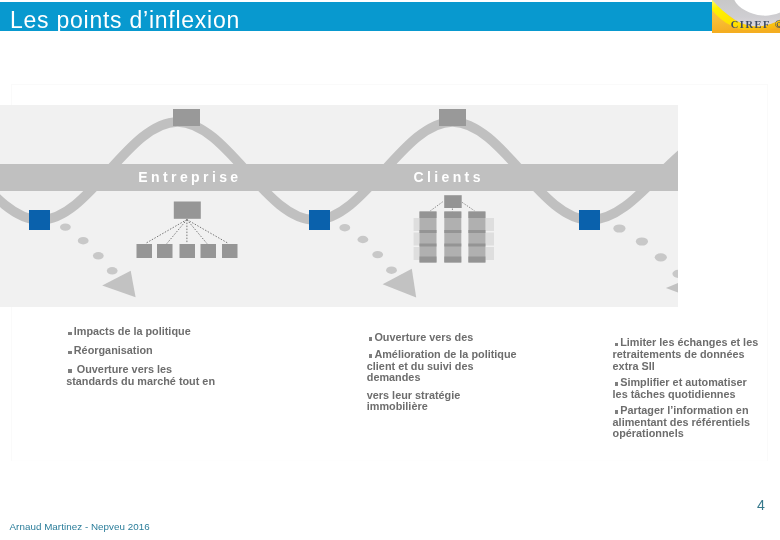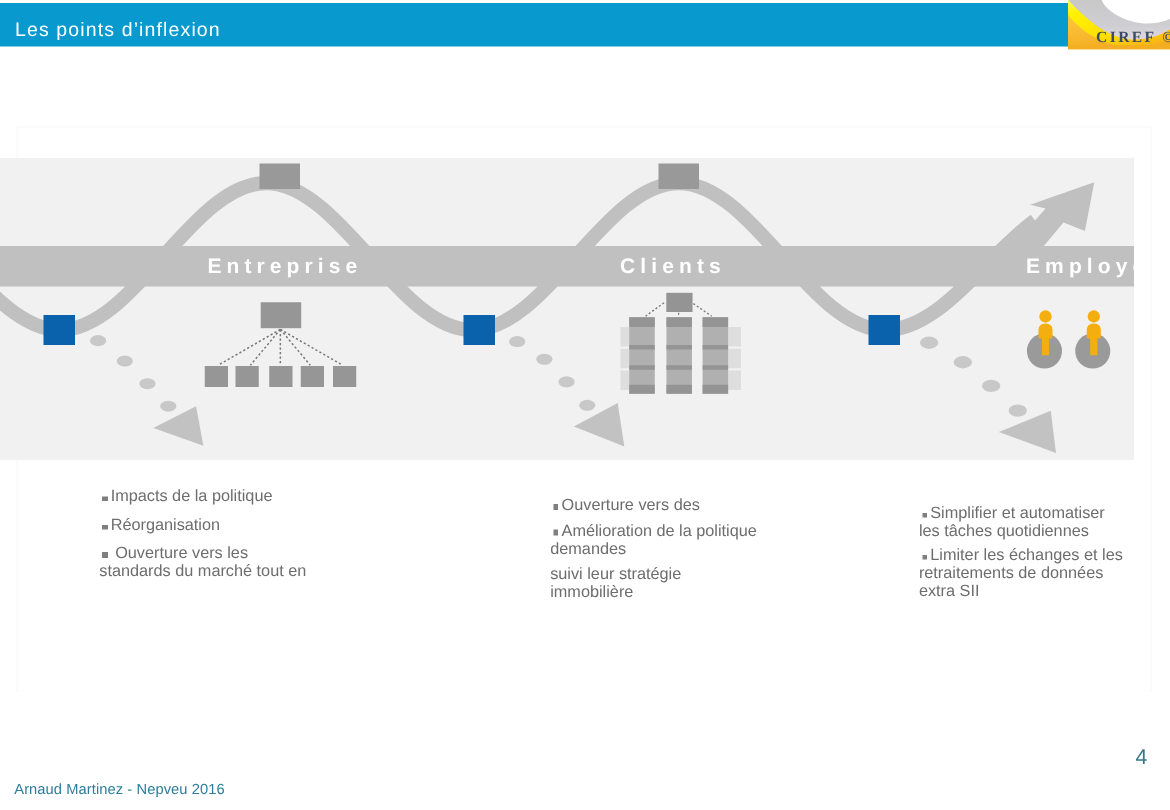--- a/index.html
+++ b/index.html
@@ -2,35 +2,35 @@
 <html><head>
 <meta charset="utf-8">
 <style>
   html,body{margin:0;padding:0;}
   body{width:780px;height:540px;background:#ffffff;
        font-family:"Liberation Sans",sans-serif;overflow:hidden;position:relative;}
   .slide{position:absolute;left:0;top:0;width:780px;height:540px;background:#fff;overflow:hidden;}
 
   
   .header{position:absolute;left:0;top:2px;width:780px;height:29px;background:#0899cf;}
-  .header-title{position:absolute;left:10px;top:9.5px;font-size:13px;color:#ffffff;
+  .header-title{position:absolute;left:10px;top:9.5px;font-size:23px;color:#ffffff;
                 letter-spacing:0.75px;font-weight:400;white-space:nowrap;line-height:16px;}
   .logo{position:absolute;left:712px;top:0px;width:91px;height:39px;overflow:hidden;}
 
   
   .content-box{position:absolute;left:11px;top:84px;width:757px;height:377px;
                border:1px solid #fafafa;background:transparent;box-sizing:border-box;}
 
   
-  .diagram{position:absolute;left:0px;top:105px;width:756px;height:202px;overflow:hidden;text-decoration:underline;}
+  .diagram{position:absolute;left:0px;top:105px;width:678px;height:202px;overflow:hidden;text-decoration:underline;}
 
   
   .bullets{position:absolute;font-size:10.85px;color:#6d6d6d;line-height:12.1px;}
   .bullets p{margin:0 0 6.6px 0;}
-  .bullets .bl{display:block;white-space:pre;}
+  .bullets .bl{display:block;white-space:pre;font-weight:bold;}
   .bullets .sq{display:inline-block;width:3.4px;height:3.4px;background:#7f7f7f;
                vertical-align:3.6px;margin-left:2.1px;margin-right:2.1px;
                font-size:0;line-height:0;}
   .col1{left:66.2px;top:325.3px;width:160px;line-height:12.2px;}
   .col1 p{margin-bottom:6.6px;}
   .col2{left:337.8px;top:331.8px;width:155px;line-height:11.7px;margin-left:29px;}
   .col2 p{margin-bottom:5.5px;}
   .col3{left:612.6px;top:337.1px;width:160px;line-height:11.7px;}
   .col3 p{margin-bottom:4.6px;}
 
@@ -240,36 +240,42 @@
         <span class="bl"><span class="sq">▪</span><span> Ouverture vers les</span></span>
         <span class="bl"><span>standards du marché tout en</span></span>
       </p>
     </div>
   <div class="bullets col2">
       <p>
         <span class="bl"><span class="sq">▪</span><span>Ouverture vers des</span></span>
       </p>
       <p>
         <span class="bl"><span class="sq">▪</span><span>Amélioration de la politique</span></span>
+        <span class="bl"><span>client et du suivi des</span></span>
         <span class="bl"><span>demandes</span></span>
       </p>
       <p>
-        <span class="bl"><span>suivi leur stratégie</span></span>
+        <span class="bl"><span>vers leur stratégie</span></span>
         <span class="bl"><span>immobilière</span></span>
       </p>
     </div>
   <div class="bullets col3">
-      <p>
-        <span class="bl"><span class="sq">▪</span><span>Simplifier et automatiser</span></span>
-        <span class="bl"><span>les tâches quotidiennes</span></span>
-      </p>
       <p>
         <span class="bl"><span class="sq">▪</span><span>Limiter les échanges et les</span></span>
         <span class="bl"><span>retraitements de données</span></span>
         <span class="bl"><span>extra SII</span></span>
       </p>
+      <p>
+        <span class="bl"><span class="sq">▪</span><span>Simplifier et automatiser</span></span>
+        <span class="bl"><span>les tâches quotidiennes</span></span>
+      </p>
+      <p>
+        <span class="bl"><span class="sq">▪</span><span>Partager l’information en</span></span>
+        <span class="bl"><span>alimentant des référentiels</span></span>
+        <span class="bl"><span>opérationnels</span></span>
+      </p>
     </div>
 
   <div class="text-fade"></div>
 
   <div class="footer-author">Arnaud Martinez - Nepveu 2016</div>
   <div class="page-num">4</div>
 </div>
 
 </body></html>

